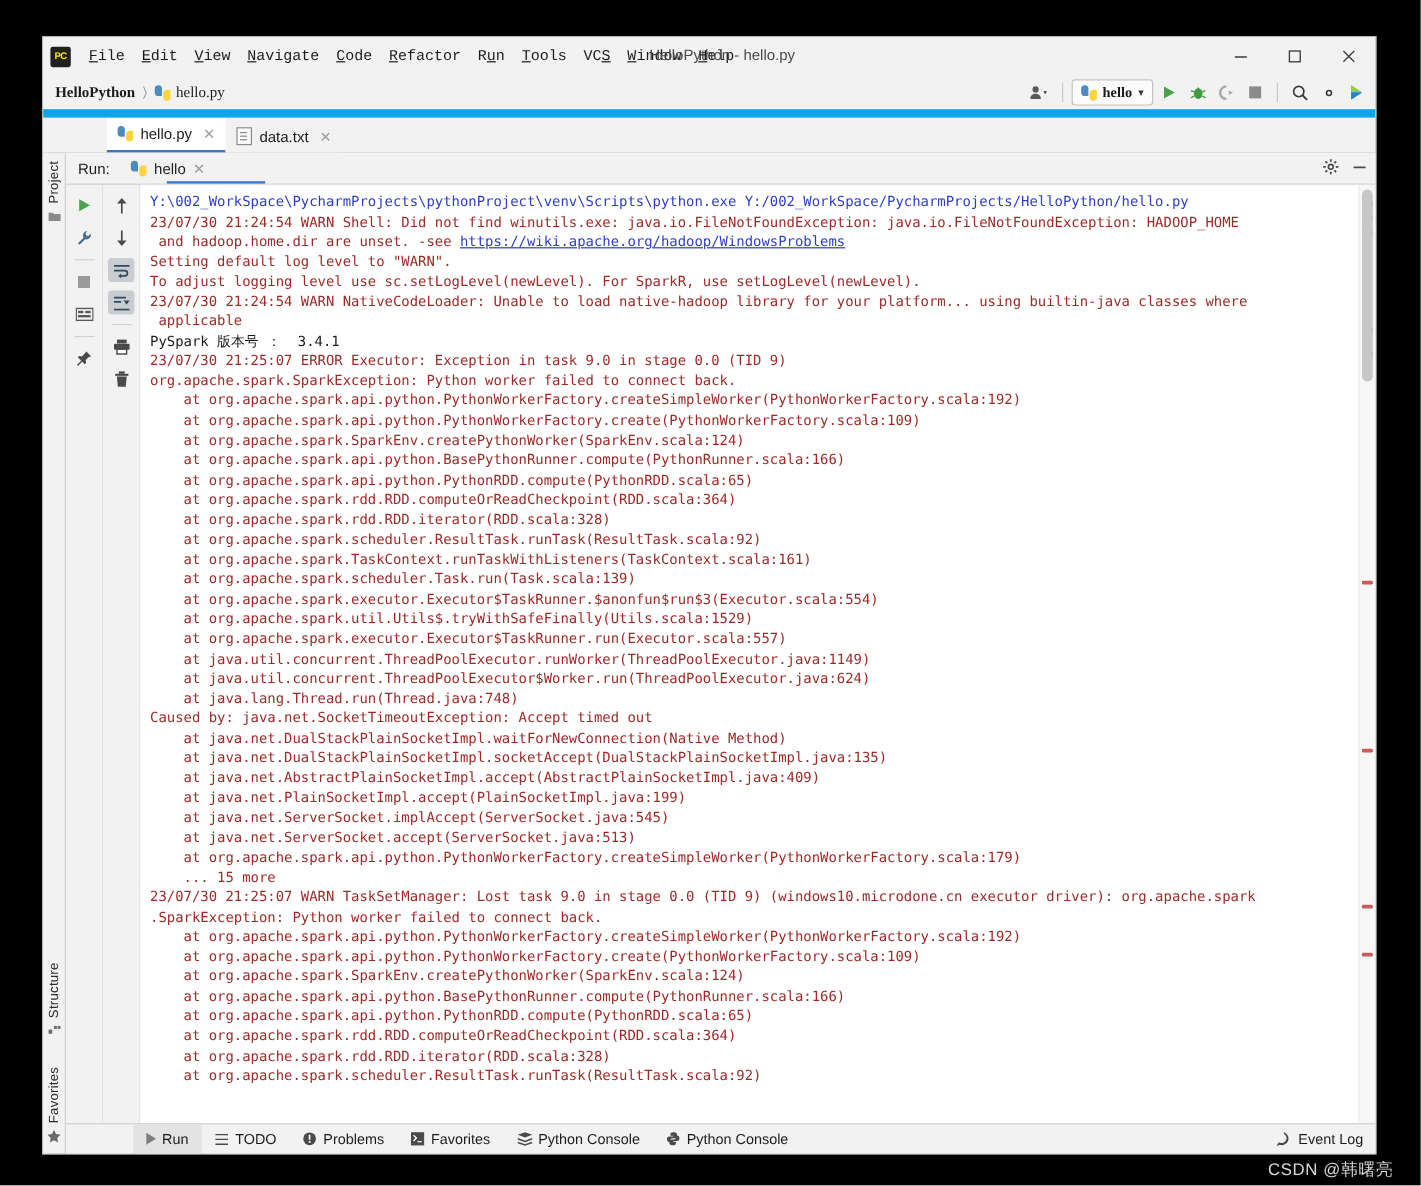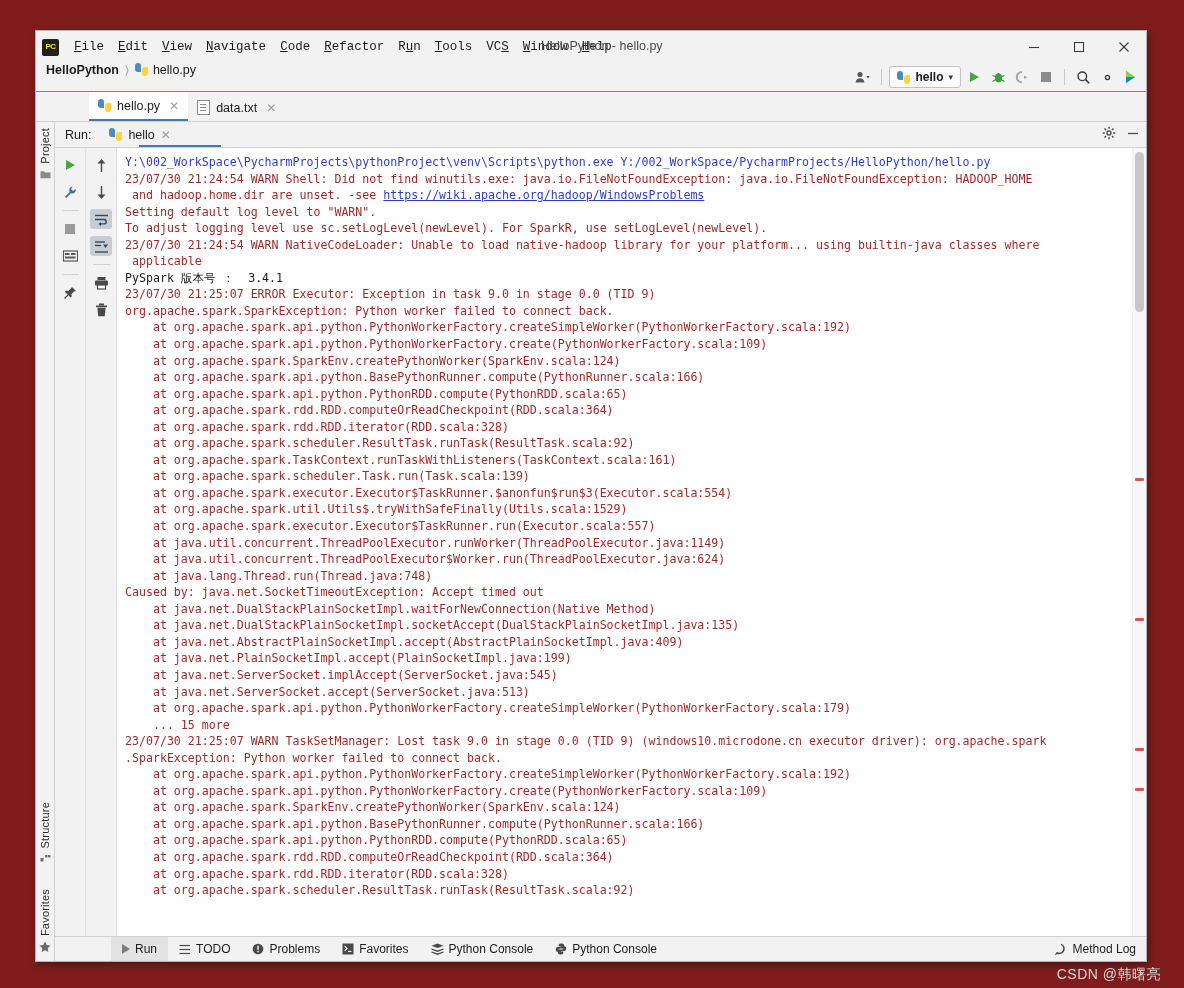--- a/index.html
+++ b/index.html
@@ -1,35 +1,35 @@
 <!DOCTYPE html>
 <html><head>
 <meta charset="utf-8">
 <style>
   html,body{margin:0;padding:0;background:#ffffff;}
   body{width:1184px;height:988px;font-family:"Liberation Sans",sans-serif;font-size:12px;color:#1f1f1f;overflow:hidden;}
-  #root{position:relative;width:1184px;height:988px;background:#7f1d1d;}
+  #root{position:relative;width:1184px;height:988px;background:#000000;}
 
   
   .window{position:absolute;left:35px;top:30px;width:1110px;height:930px;background:#f2f2f2;
           border:1px solid #b5b5b5;box-shadow:2px 3px 7px rgba(0,0,0,.35);display:flex;flex-direction:column;}
 
   
   .menubar{height:32px;display:flex;align-items:center;background:#f2f2f2;padding-left:6px;position:relative;flex:none;}
   .pc-logo{width:17px;height:17px;background:#231f20;border-radius:2px;display:flex;align-items:center;justify-content:center;margin-right:8px;}
   .pc-logo span{font-size:8px;font-weight:bold;color:#f5e400;line-height:1;letter-spacing:-0.5px;}
   .menu-item{padding:2px 7px;font-size:12.5px;color:#1c1c1c;cursor:default;font-family:Liberation Mono, monospace;}
   .menu-item u{text-decoration:underline;}
   .win-title{position:absolute;left:505px;top:8px;font-size:12.5px;color:#4a4a4a;}
   .wctrls{position:absolute;right:0;top:0;height:32px;display:flex;}
   .wbtn{width:45px;height:32px;display:flex;align-items:center;justify-content:center;color:#3a3a3a;}
   .wbtn svg{display:block;}
 
   
-  .navbar{height:28px;display:flex;background:#f2f2f2;padding-left:10px;border-bottom:1px solid #0ea5e9;position:relative;flex:none;}
+  .navbar{height:28px;display:flex;align-items:center;background:#f2f2f2;padding-left:10px;border-bottom:7px solid #0ea5e9;position:relative;flex:none;font-family:Liberation Serif, serif;}
   .crumb{font-size:12.5px;color:#1c1c1c;font-weight:bold;}
   .crumb.plain{font-weight:normal;}
   .crumb-sep{color:#9a9a9a;margin:0 6px;font-size:12px;}
   .navright{position:absolute;right:4px;top:0;height:28px;display:flex;align-items:center;gap:2px;}
   .nr-sep{width:1px;height:16px;background:#c8c8c8;margin:0 5px;}
   .runcfg{display:flex;align-items:center;gap:5px;height:20px;padding:0 7px;border:1px solid #c3c3c3;border-radius:3px;background:#fbfbfb;}
   .runcfg-label{font-size:12px;color:#1c1c1c;font-weight:bold;}
   .icon-btn{width:22px;height:22px;display:flex;align-items:center;justify-content:center;}
 
   
@@ -435,21 +435,21 @@
                   <path d="M6 0.6c-2 0-2.3.9-2.3 1.8v1.1H6v.6H2.6c-1 0-1.8.7-1.8 2.3s.8 2.3 1.8 2.3h.9V7.3c0-1 .8-1.8 1.8-1.8h2.3c.9 0 1.6-.7 1.6-1.6V2.4c0-.9-.8-1.8-2.3-1.8z" fill="#4a4a4a"></path>
                   <path d="M6 11.4c2 0 2.3-.9 2.3-1.8V8.5H6v-.6h3.4c1 0 1.8-.7 1.8-2.3s-.8-2.3-1.8-2.3h-.9v1.4c0 1-.8 1.8-1.8 1.8H4.4c-.9 0-1.6.7-1.6 1.6v1.5c0 .9.8 1.8 2.3 1.8z" fill="#4a4a4a"></path>
                 </svg>
               </span>
               <span>Python Console</span>
             </div>
             <div class="bb-right">
             <svg width="12" height="12" viewBox="0 0 12 12">
               <path d="M6 1.2A4.6 4.6 0 1 1 2 9.6L1 11l1.5-.6A4.6 4.6 0 0 0 6 1.2z" fill="none" stroke="#4a4a4a" stroke-width="1.1"></path>
             </svg>
-            <span>Method Log</span>
+            <span>Event Log</span>
           </div>
         </div>
       </div>
     </div>
 
   </div>
 
   <div class="watermark">CSDN @韩曙亮</div>
 </div>
 

